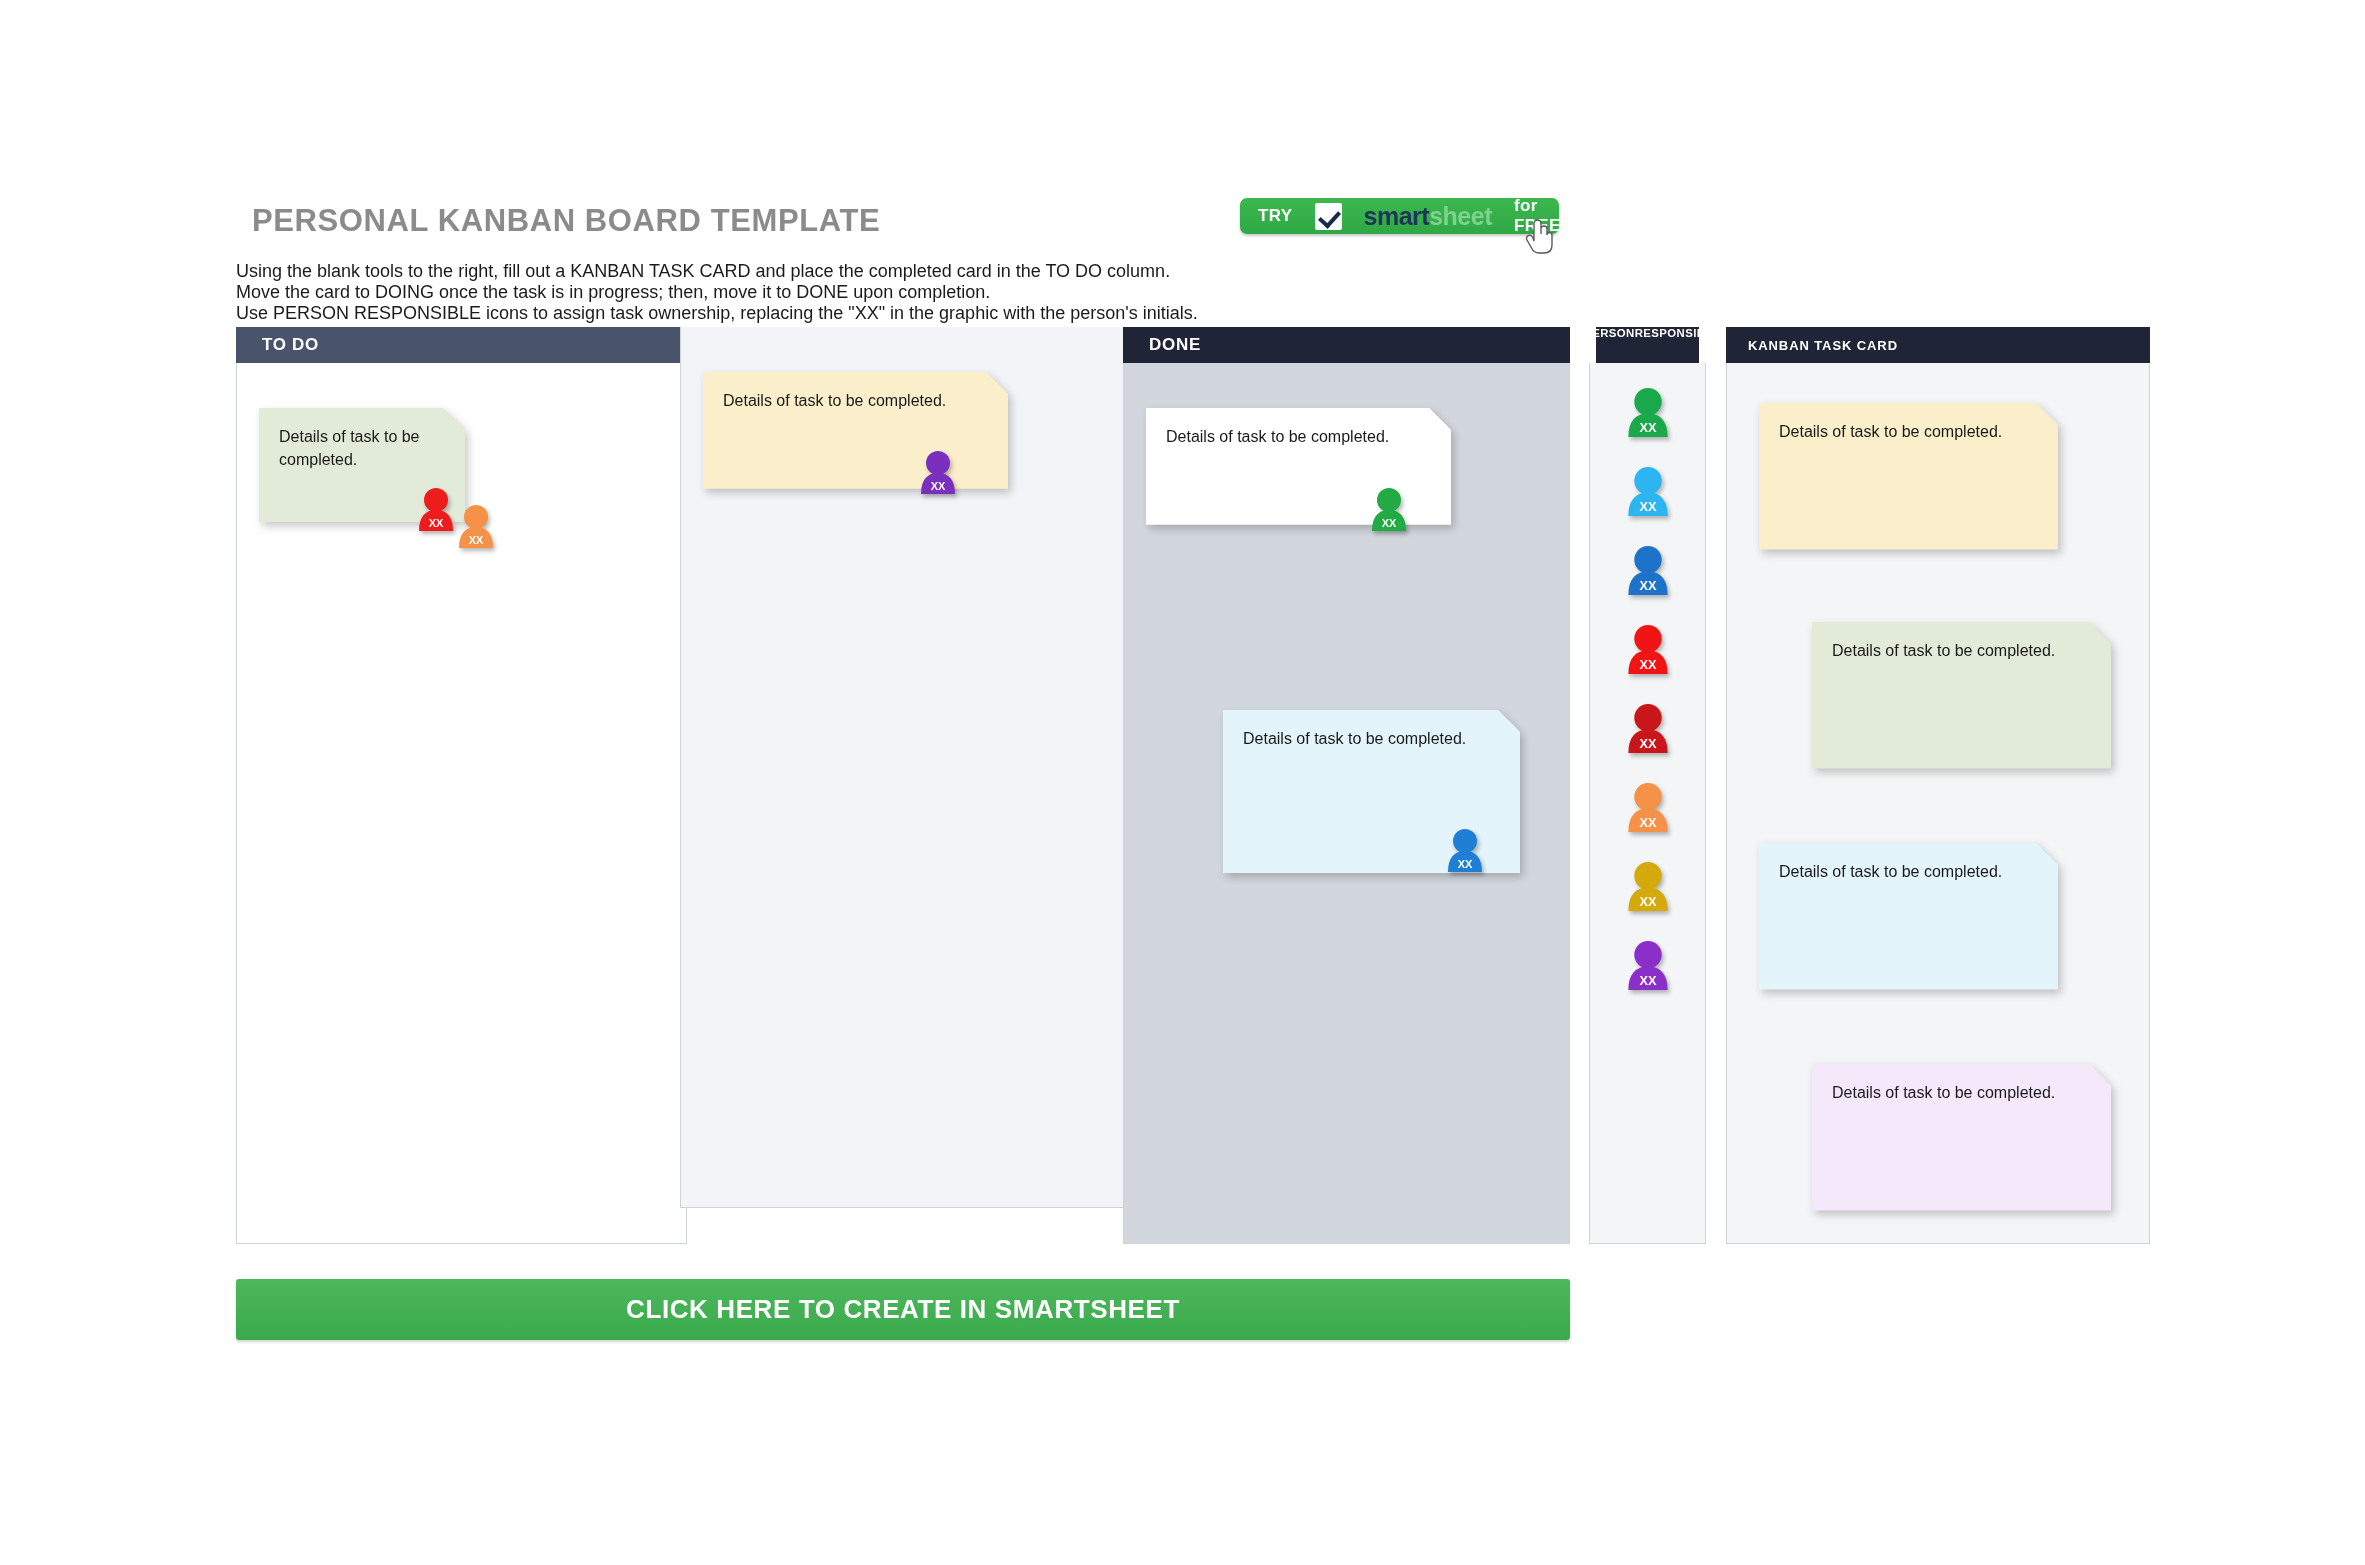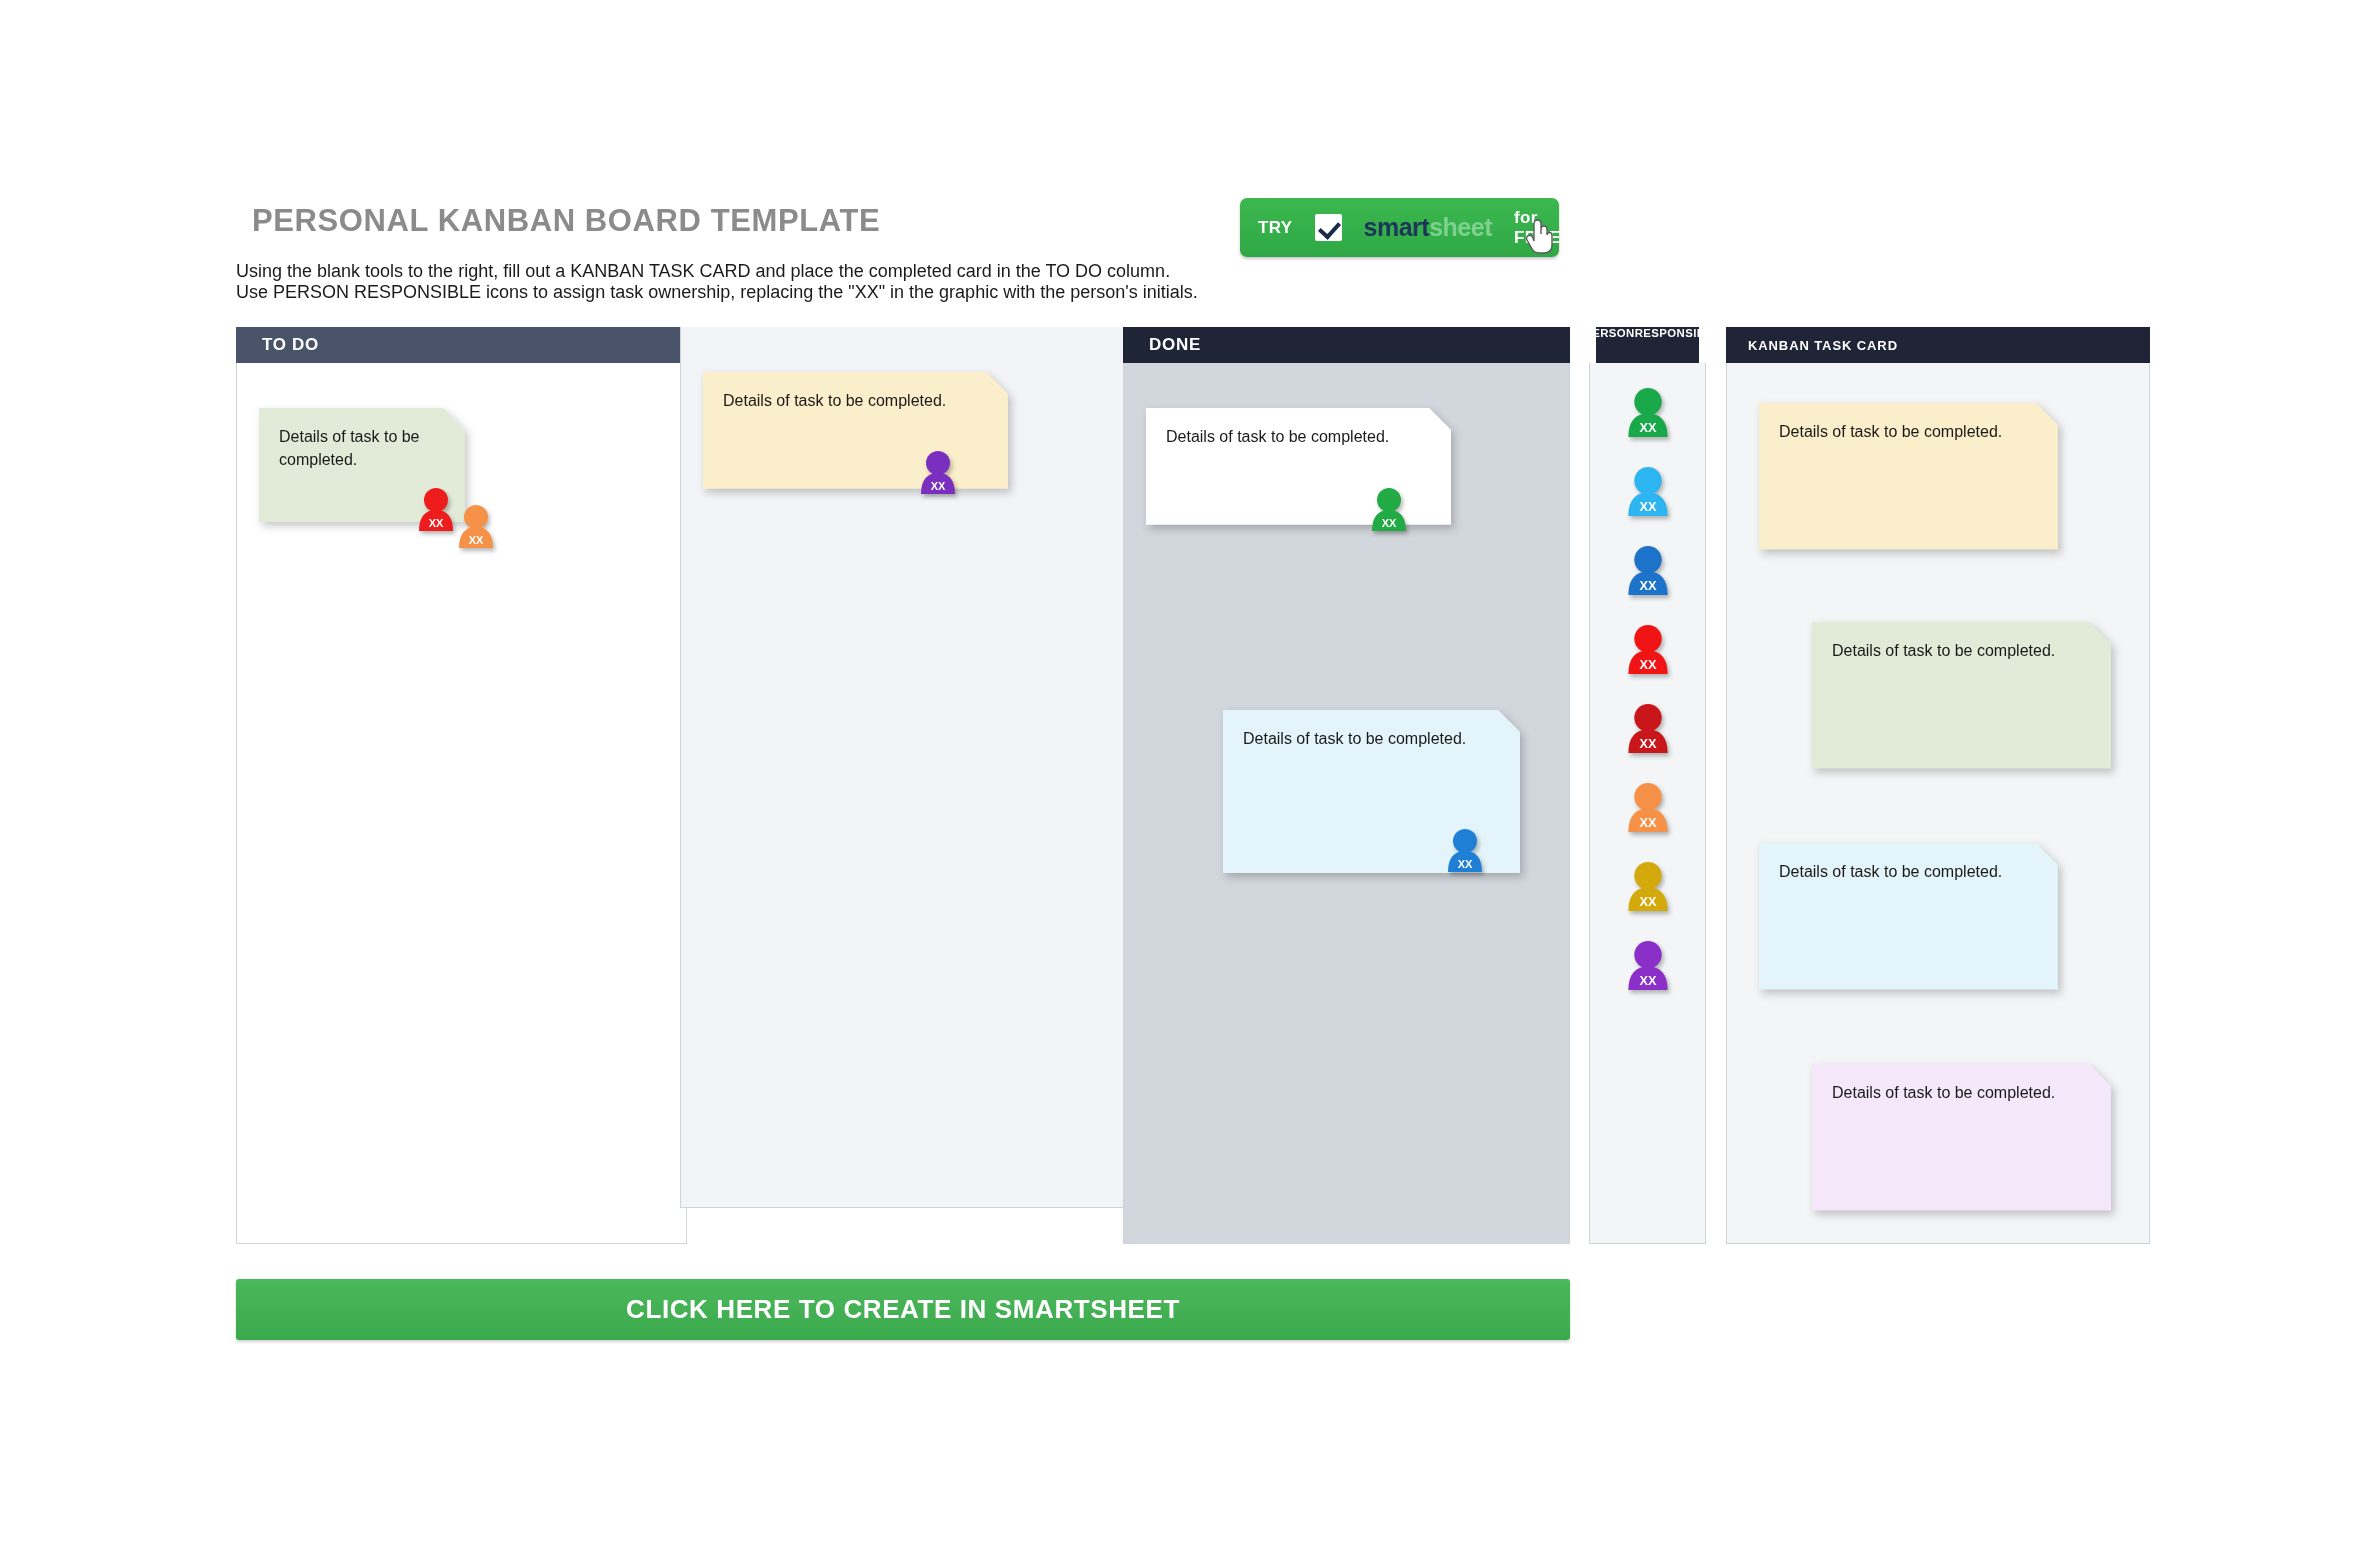--- a/index.html
+++ b/index.html
@@ -47,21 +47,21 @@
     color: #1b1b1b;
     white-space: nowrap;
   }
 
   
   .try-pill {
     position: absolute;
     left: 1240px;
     top: 198px;
     width: 319px;
-    height: 59px;
+    height: 36px;
     background: linear-gradient(#3cb84f, #2fa845);
     border-radius: 7px;
     box-shadow: 0 2px 3px rgba(0,0,0,0.22);
     display: flex;
     align-items: center;
     padding-left: 18px;
     gap: 22px;
   }
   .try-pill .try-word {
     color: #ffffff;
@@ -271,20 +271,21 @@
 </style>
 </head>
 <body>
 
 <div class="page">
 
   <div class="title">PERSONAL KANBAN BOARD TEMPLATE</div>
 
   <div class="instructions">
     <div class="line">Using the blank tools to the right, fill out a KANBAN TASK CARD and place the completed card in the TO DO column.</div>
+    <div class="line">Move the card to DOING once the task is in progress; then, move it to DONE upon completion.</div>
     <div class="line">Use PERSON RESPONSIBLE icons to assign task ownership, replacing the "XX" in the graphic with the person's initials.</div>
   </div>
 
   <div class="try-pill">
     <span class="try-word">TRY</span>
     <span class="check-box"></span>
     <span class="ss-logo"><span class="ss-smart">smart</span><span class="ss-sheet">sheet</span></span>
     <span class="free-word">for FREE</span>
     <svg class="cursor-hand" viewBox="0 0 34 40">
       <path d="M11 25 L11 8 Q11 4 14.5 4 Q18 4 18 8 L18 18 L18 13 Q18 10 21 10 Q24 10 24 13 L24 19 Q24 16.5 26.5 16.5 Q29 16.5 29 19.5 L29 29 Q29 37 21 37 L16 37 Q11 37 8.5 32 L4 24 Q2.5 21 5.5 19.5 Q8 18.3 9.8 21.5 Z" fill="#ffffff" stroke="#5a5a5a" stroke-width="1.4"></path>

